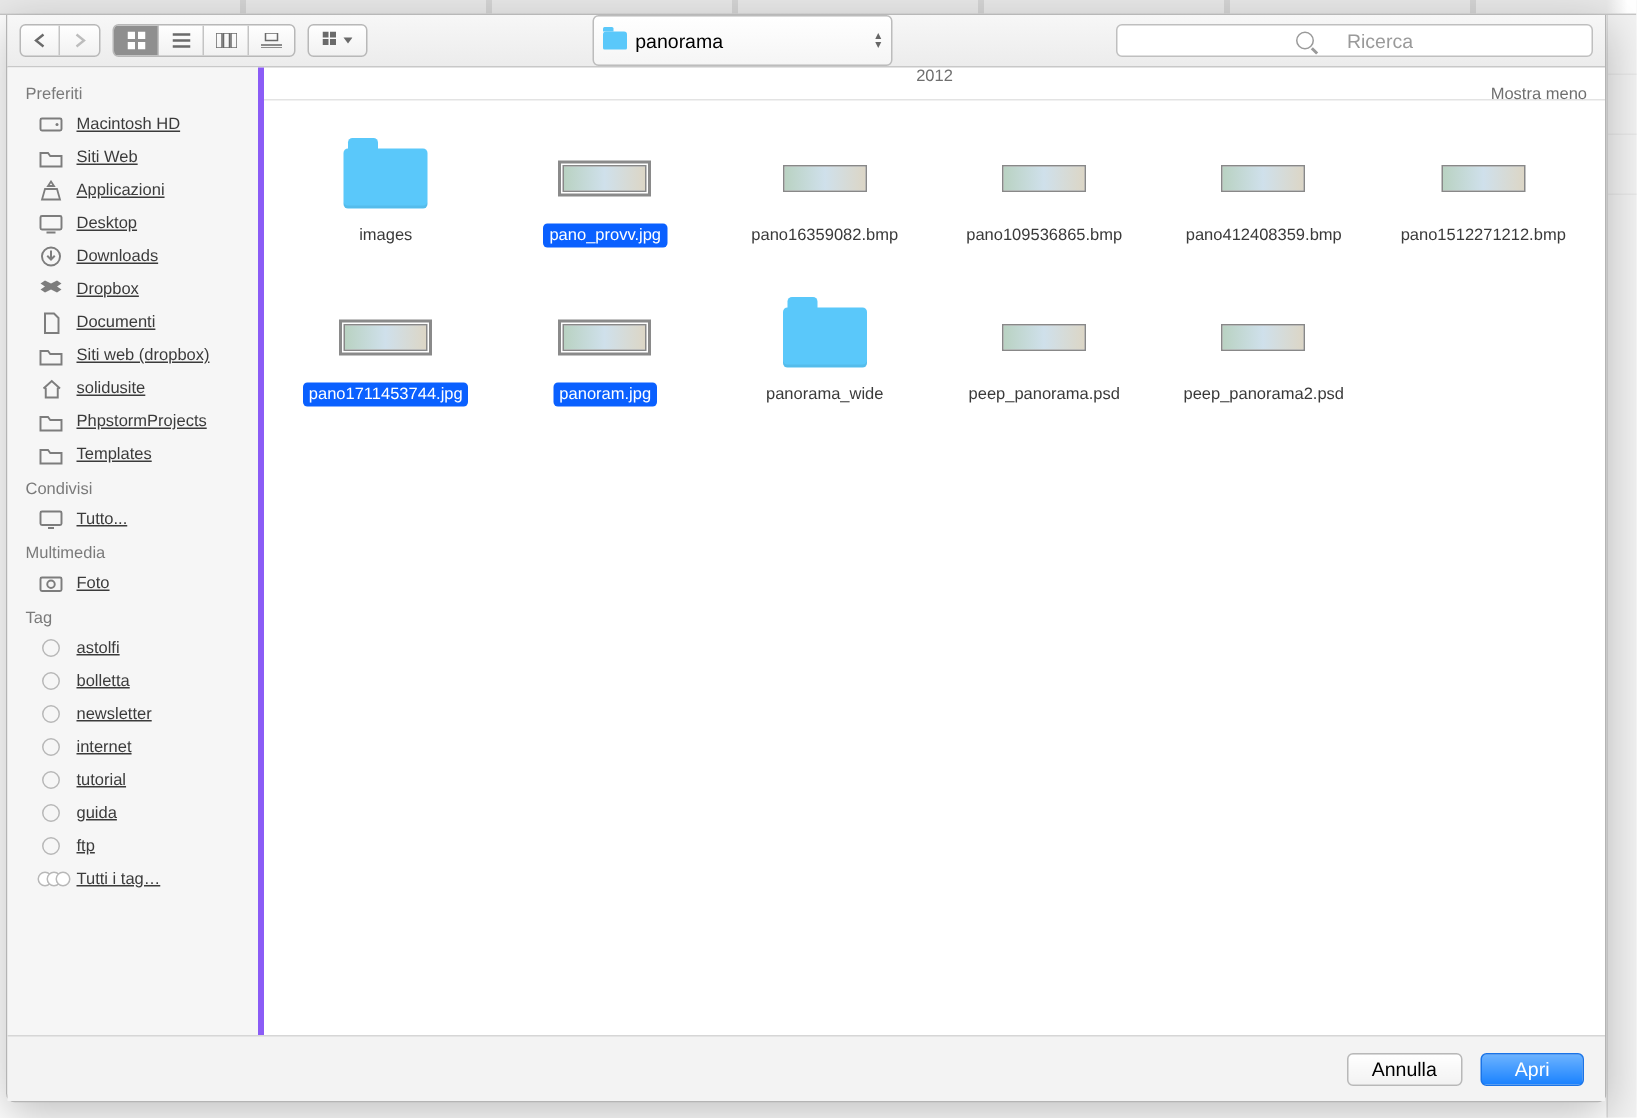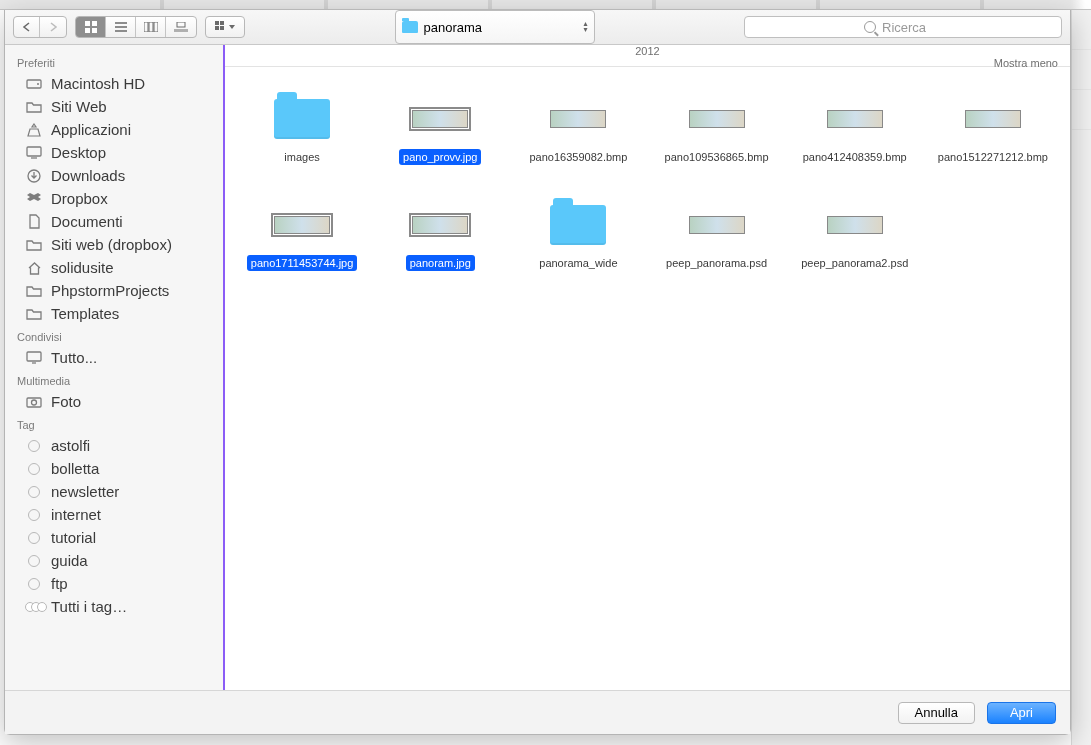--- a/index.html
+++ b/index.html
@@ -27,30 +27,30 @@
 
   .path-pop { flex:0 0 auto; margin-left:auto; margin-right:auto; width:200px; height:34px; border:1px solid #bcbcbc; border-radius:4px; background:linear-gradient(#fff,#f5f5f5); display:flex; align-items:center; padding:0 6px; gap:6px; position:relative;}
   .path-pop .fld{ width:16px;height:12px; background:#5ac8fa; border-radius:2px 2px 1px 1px; position:relative;}
   .path-pop .fld:before{content:"";position:absolute;top:-3px;left:0;width:7px;height:3px;background:#5ac8fa;border-radius:1px 1px 0 0;}
   .path-pop .arrows{position:absolute; right:6px; font-size:8px; color:#666; line-height:6px; text-align:center;}
   .path-pop .arrows div{height:6px;}
   .path-pop span{font-size:13px;}
 
   .searchwrap{ margin-left:auto; width:318px;}
   .search{ width:100%; height:22px; border:1px solid #bfbfbf; border-radius:4px; background:#fff; display:flex; align-items:center; justify-content:center; gap:6px; color:#9a9a9a;}
-  .search input{border:none;outline:none;width:60px;font-size:13px;color:#8b5cf6;text-align:left;}
+  .search input{border:none;outline:none;width:60px;font-size:13px;color:#8b5cf6;text-align:right;}
   .search input::placeholder{color:#9a9a9a;}
   .mag{width:12px;height:12px;border:1.5px solid #9a9a9a;border-radius:50%;position:relative;}
   .mag:after{content:"";position:absolute;width:5px;height:1.5px;background:#9a9a9a;transform:rotate(45deg);right:-4px;bottom:-2px;}
 
   
   .body { flex:1; display:flex; min-height:0;}
-  .sidebar { width:220px; background:#f6f6f6; border-right:2px solid #8b5cf6; overflow-y:auto; padding:6px 0 10px 0;}
+  .sidebar { width:171px; background:#f6f6f6; border-right:4px solid #8b5cf6; overflow-y:auto; padding:6px 0 10px 0;}
   .sidebar h4{ font-size:11px; font-weight:500; color:#7a7a7a; padding:6px 10px 3px 12px;}
-  .sb-item{ display:flex; align-items:center; gap:8px; padding:3px 10px 3px 20px; color:#3b3b3b; font-size:15px; cursor:default;}
+  .sb-item{ display:flex; align-items:center; gap:8px; padding:3px 10px 3px 20px; color:#3b3b3b; font-size:11px; cursor:default;text-decoration:underline;}
   .sb-icon{ width:18px; height:16px; flex-shrink:0; display:flex; align-items:center; justify-content:center;}
   .tag-circle{width:12px;height:12px;border:1px solid #b8b8b8;border-radius:50%;}
   .all-tags{display:flex;gap:-4px;}
   .all-tags span{width:10px;height:10px;border:1px solid #b8b8b8;border-radius:50%;margin-right:-4px;background:#fff;}
 
   .main { flex:1; display:flex; flex-direction:column; min-width:0;}
   .crumb { height:22px; border-bottom:1px solid #e3e3e3; display:flex; align-items:center; padding:0 12px; font-size:11px; color:#6f6f6f;flex-direction:column;}
   .crumb .right{margin-left:auto; color:#6f6f6f;}
   .icons { flex:1; overflow:auto; padding:28px 8px;}
   .grid { display:grid; grid-template-columns:repeat(6, 1fr); gap:36px 0; }

